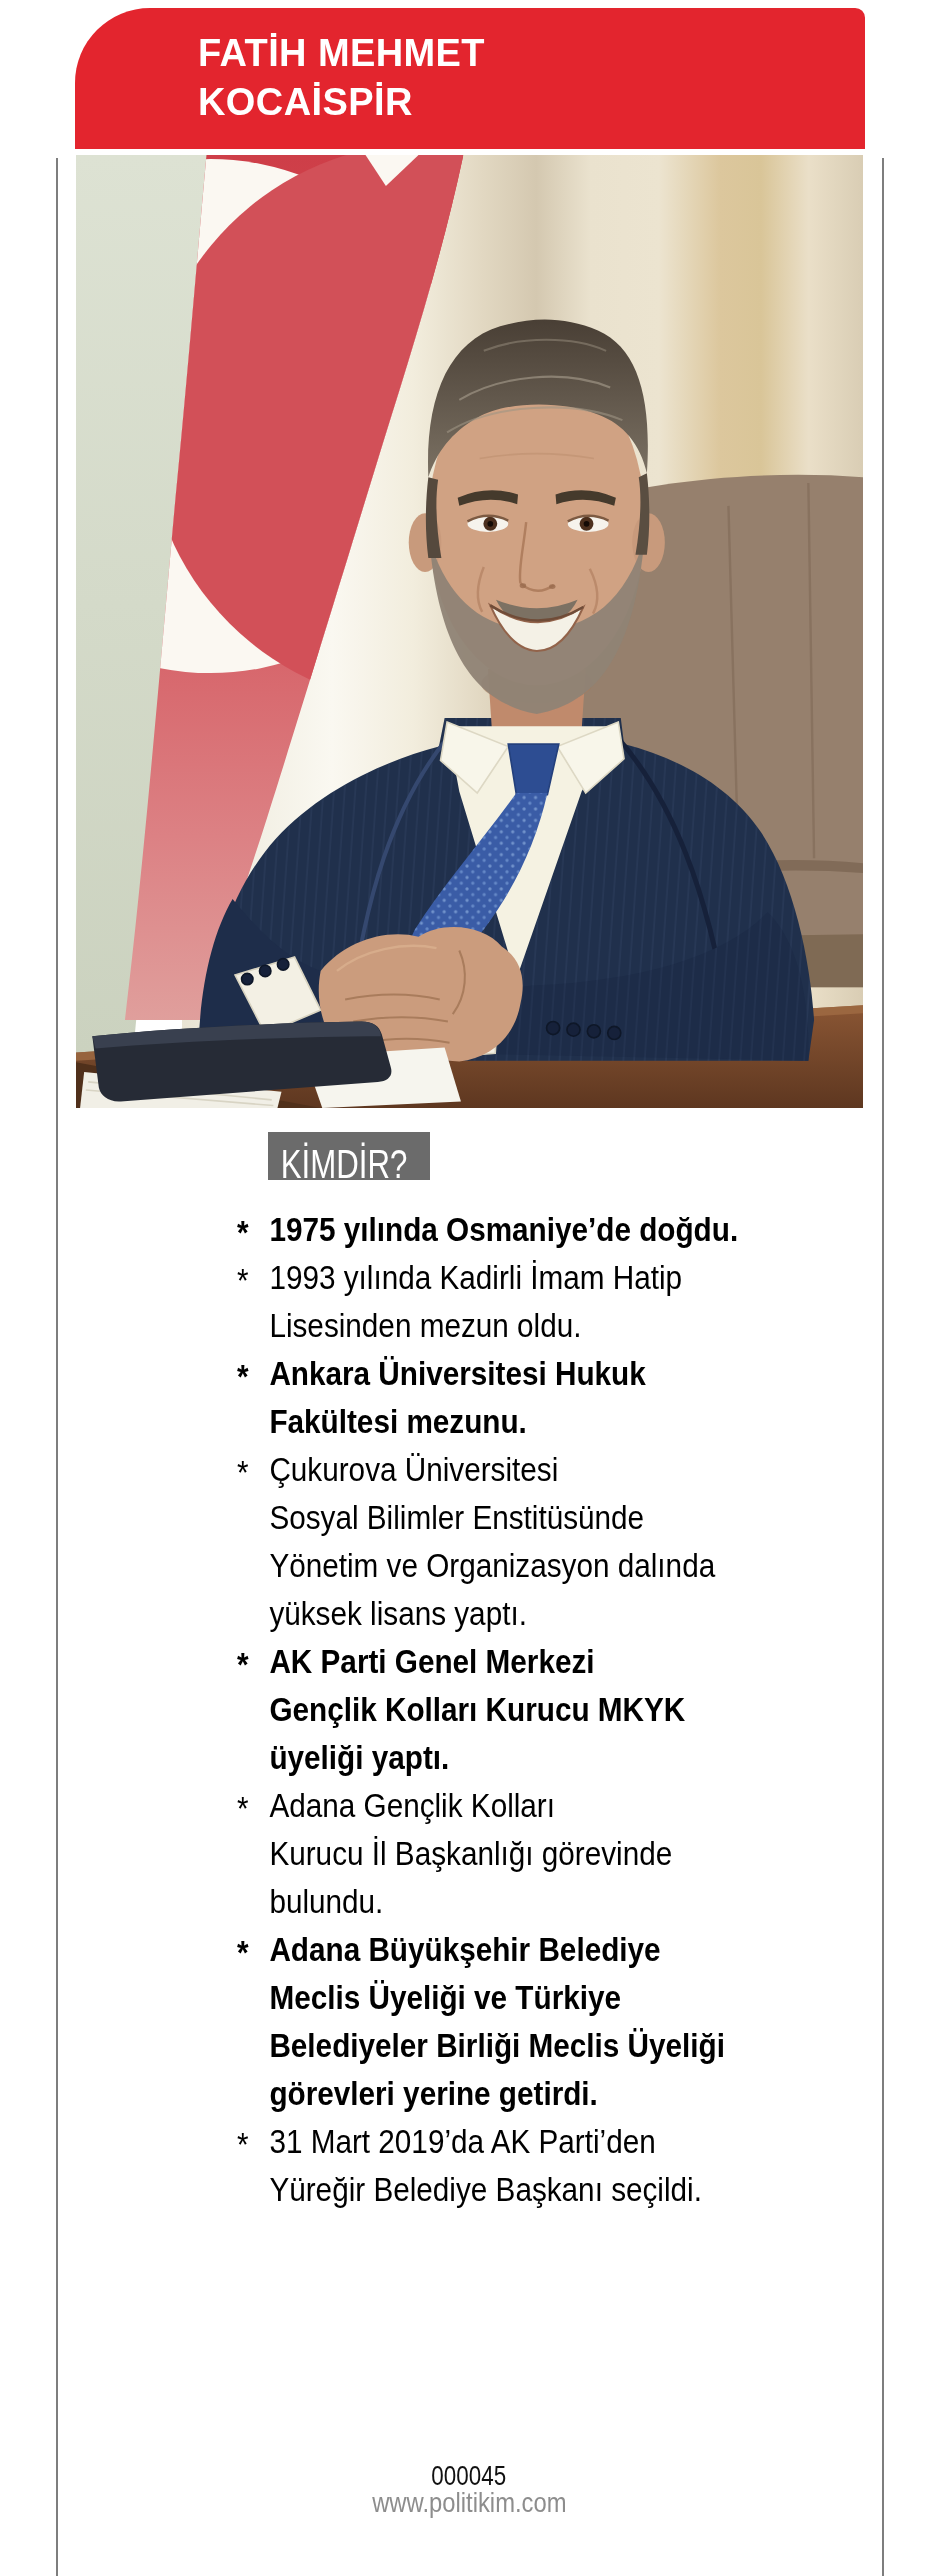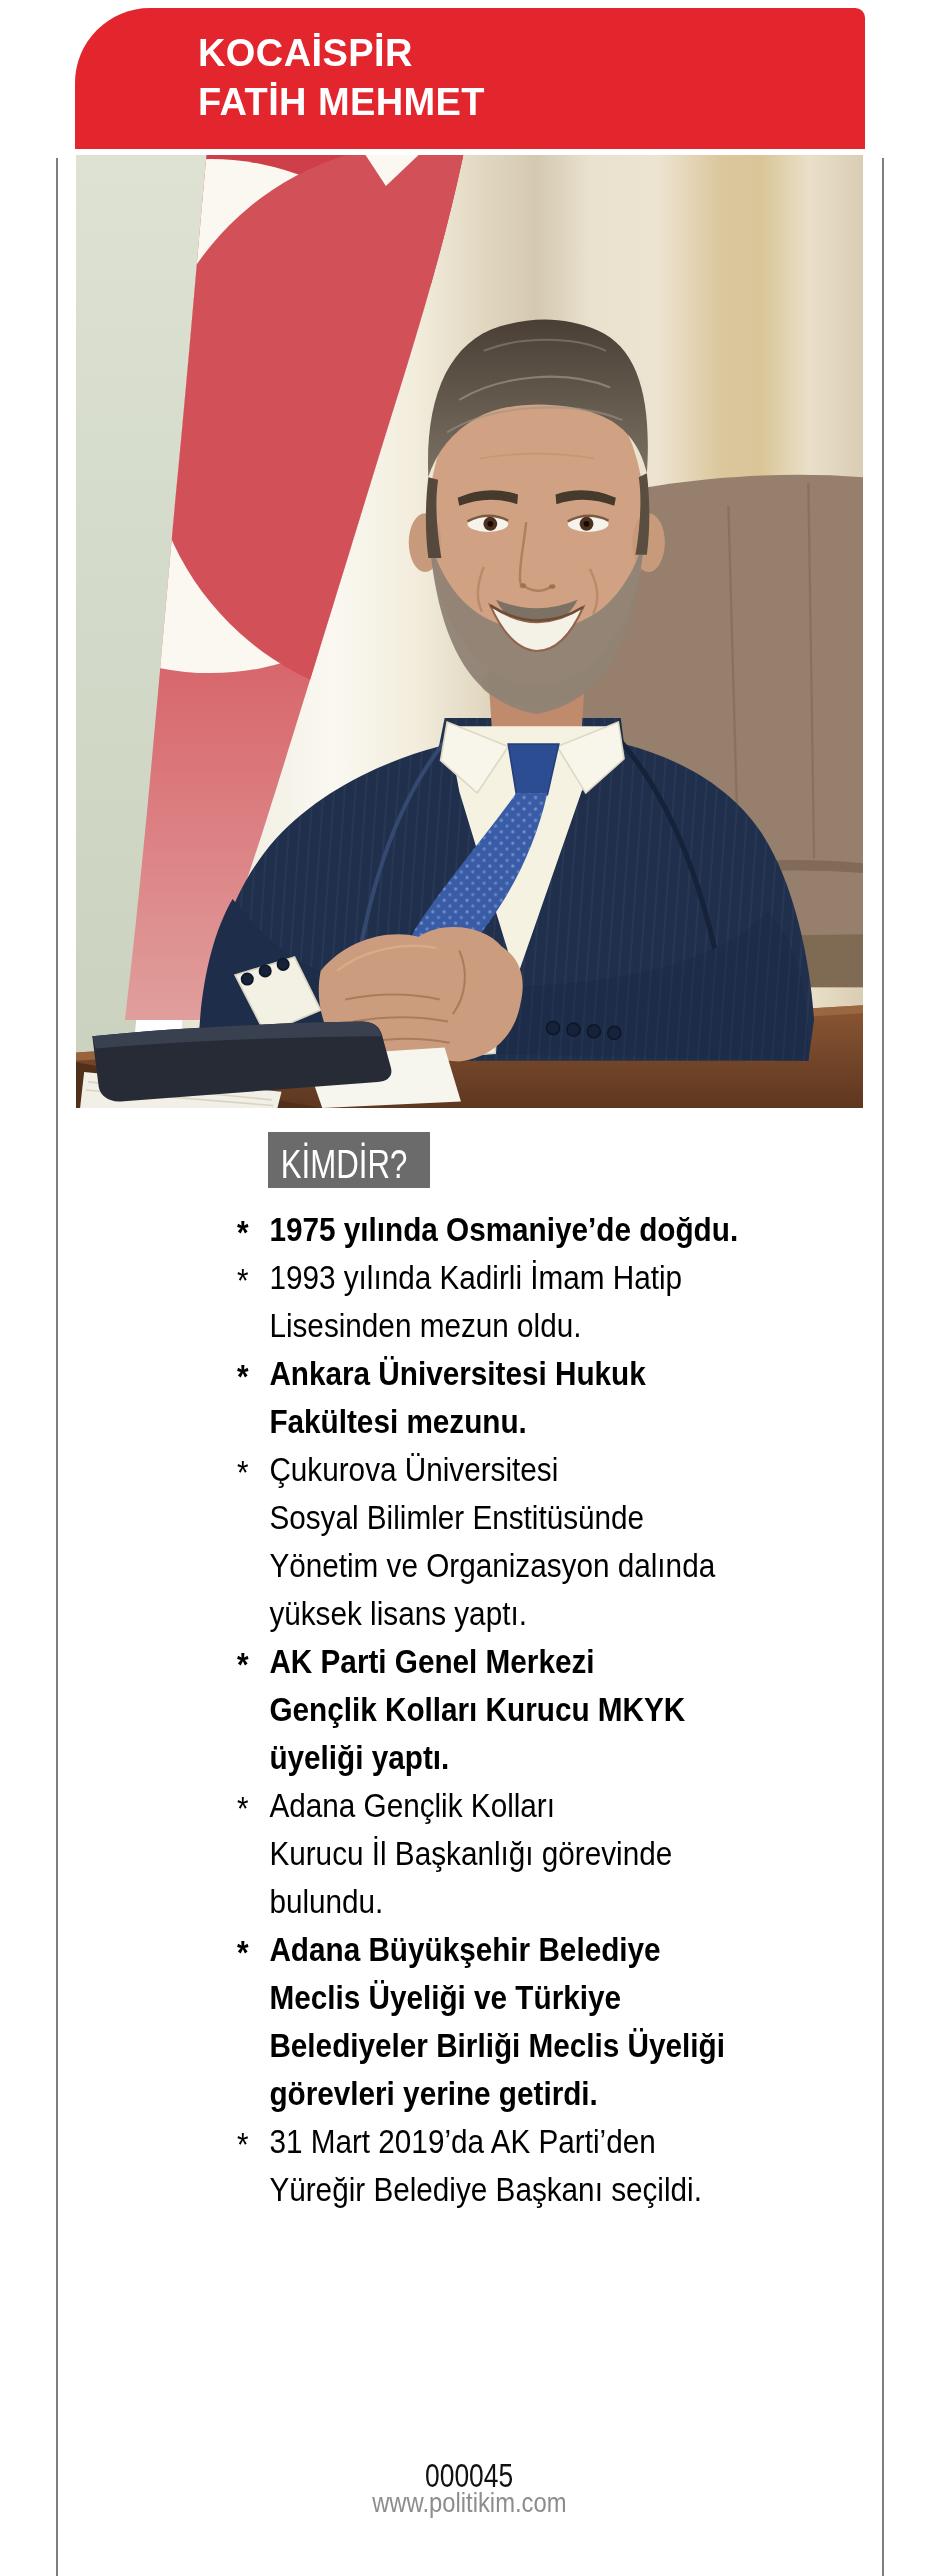--- a/index.html
+++ b/index.html
@@ -49,21 +49,21 @@
     left: 76px; top: 155px;
     width: 787px; height: 953px;
     overflow: hidden;
   }
   .photo svg { display: block; width: 100%; height: 100%; }
 
   
   .kimdir-box {
     position: absolute;
     left: 268px; top: 1132px;
-    width: 162px; height: 56px;
+    width: 162px; height: 48px;
     background: var(--kimdir-gray, #6b6b6b);
     text-align: right;
   }
   .kimdir-box .kimdir-text {
     display: inline-block;
     color: #ffffff;
     font-size: 40px;
     font-weight: 400;
     line-height: 64px;
     padding-left: 16.3px;
@@ -98,43 +98,43 @@
 
   
   .footer-code, .footer-url {
     position: absolute;
     left: 0; right: 0;
     text-align: center;
     white-space: nowrap;
   }
   .footer-code {
     top: 2463px;
-    font-size: 33px;
+    font-size: 28px;
     line-height: 26px;
     color: #111111;
   }
   .footer-code span, .footer-url span {
     display: inline-block;
     transform: scaleX(0.8);
     transform-origin: center;
   }
   .footer-url {
     top: 2491px;
     font-size: 28px;
     line-height: 24.5px;
     color: var(--footer-gray, #8d8d8d);
   }
   .footer-url span { transform: scaleX(0.85); }
 </style>
 </head>
 <body>
 
 <div class="banner">
+  <div class="line">FATİH MEHMET</div>
   <div class="line">KOCAİSPİR</div>
-  <div class="line">FATİH MEHMET</div>
 </div>
 
 <div class="vline left"></div>
 <div class="vline right"></div>
 
 <div class="photo">
   <svg viewBox="0 0 965 1168" preserveAspectRatio="none">
     <defs>
       <linearGradient id="curtainGrad" x1="0" y1="0" x2="1" y2="0">
         <stop offset="0" stop-color="#e8e3d3"></stop>

